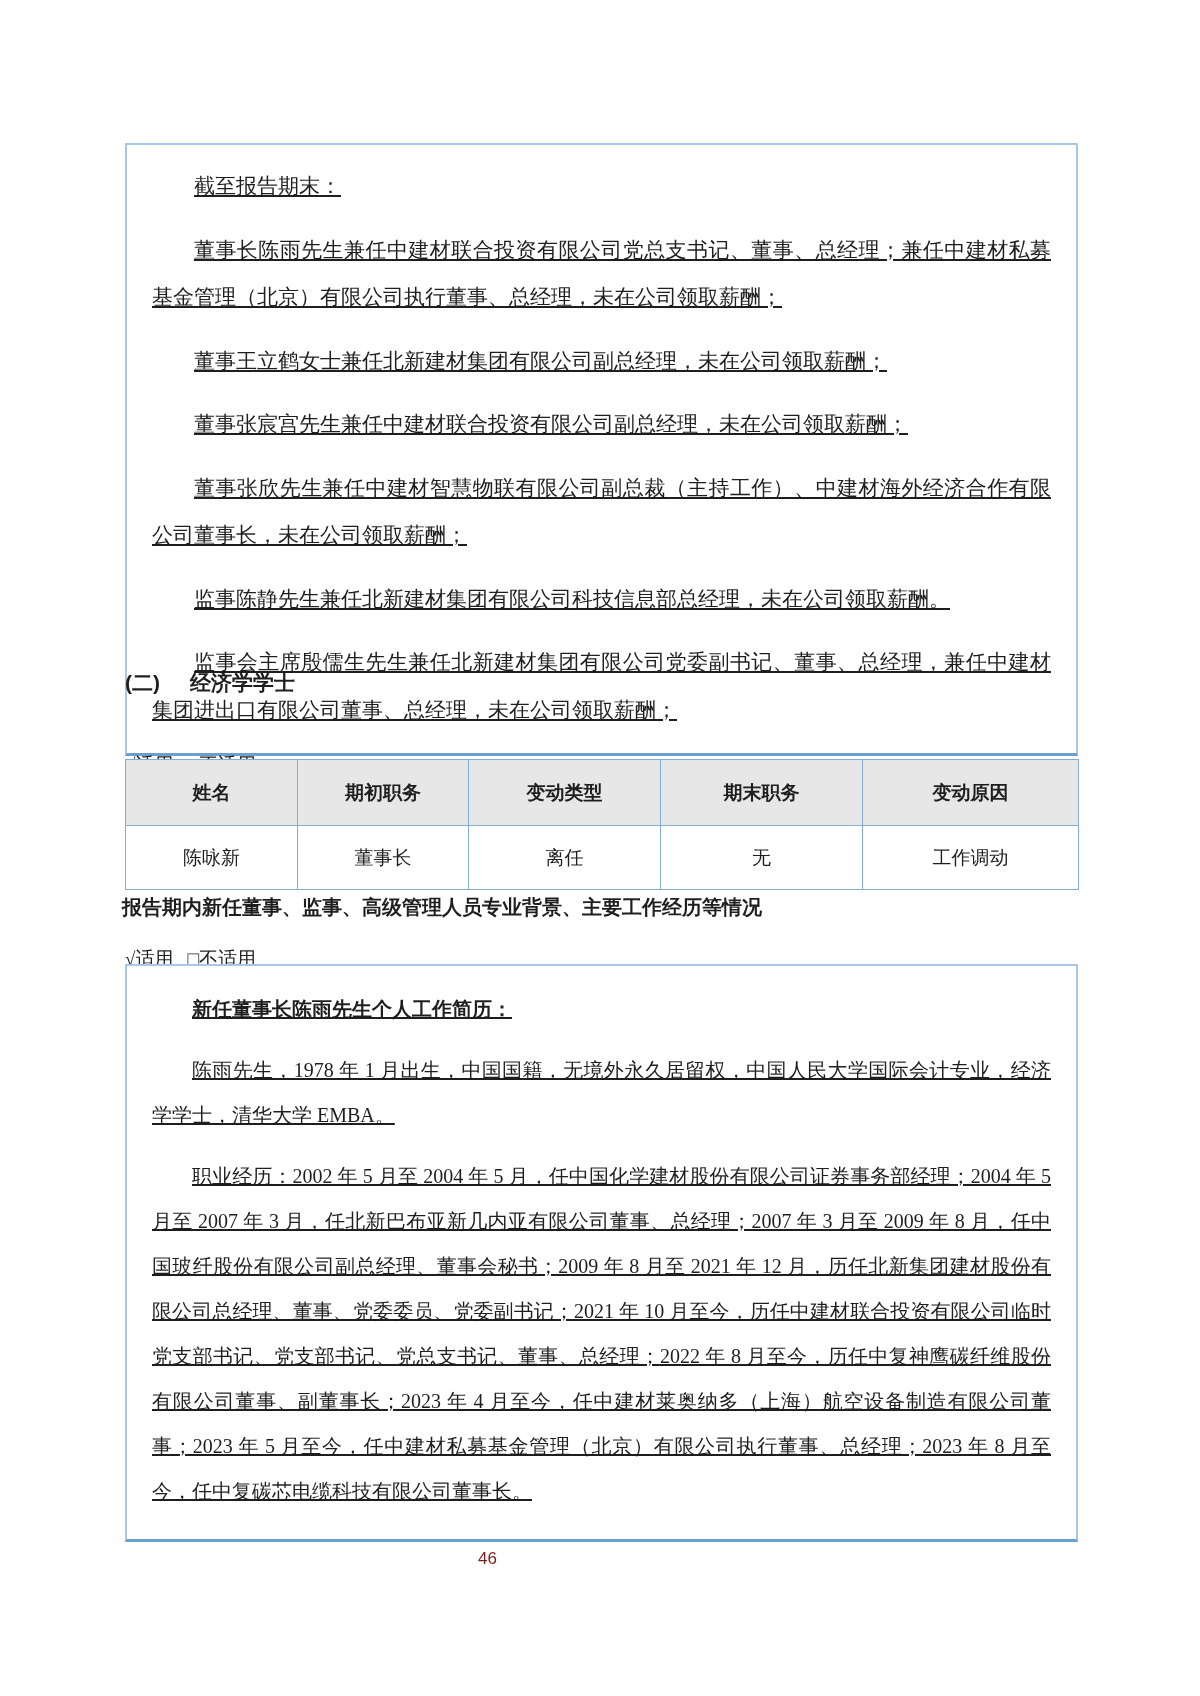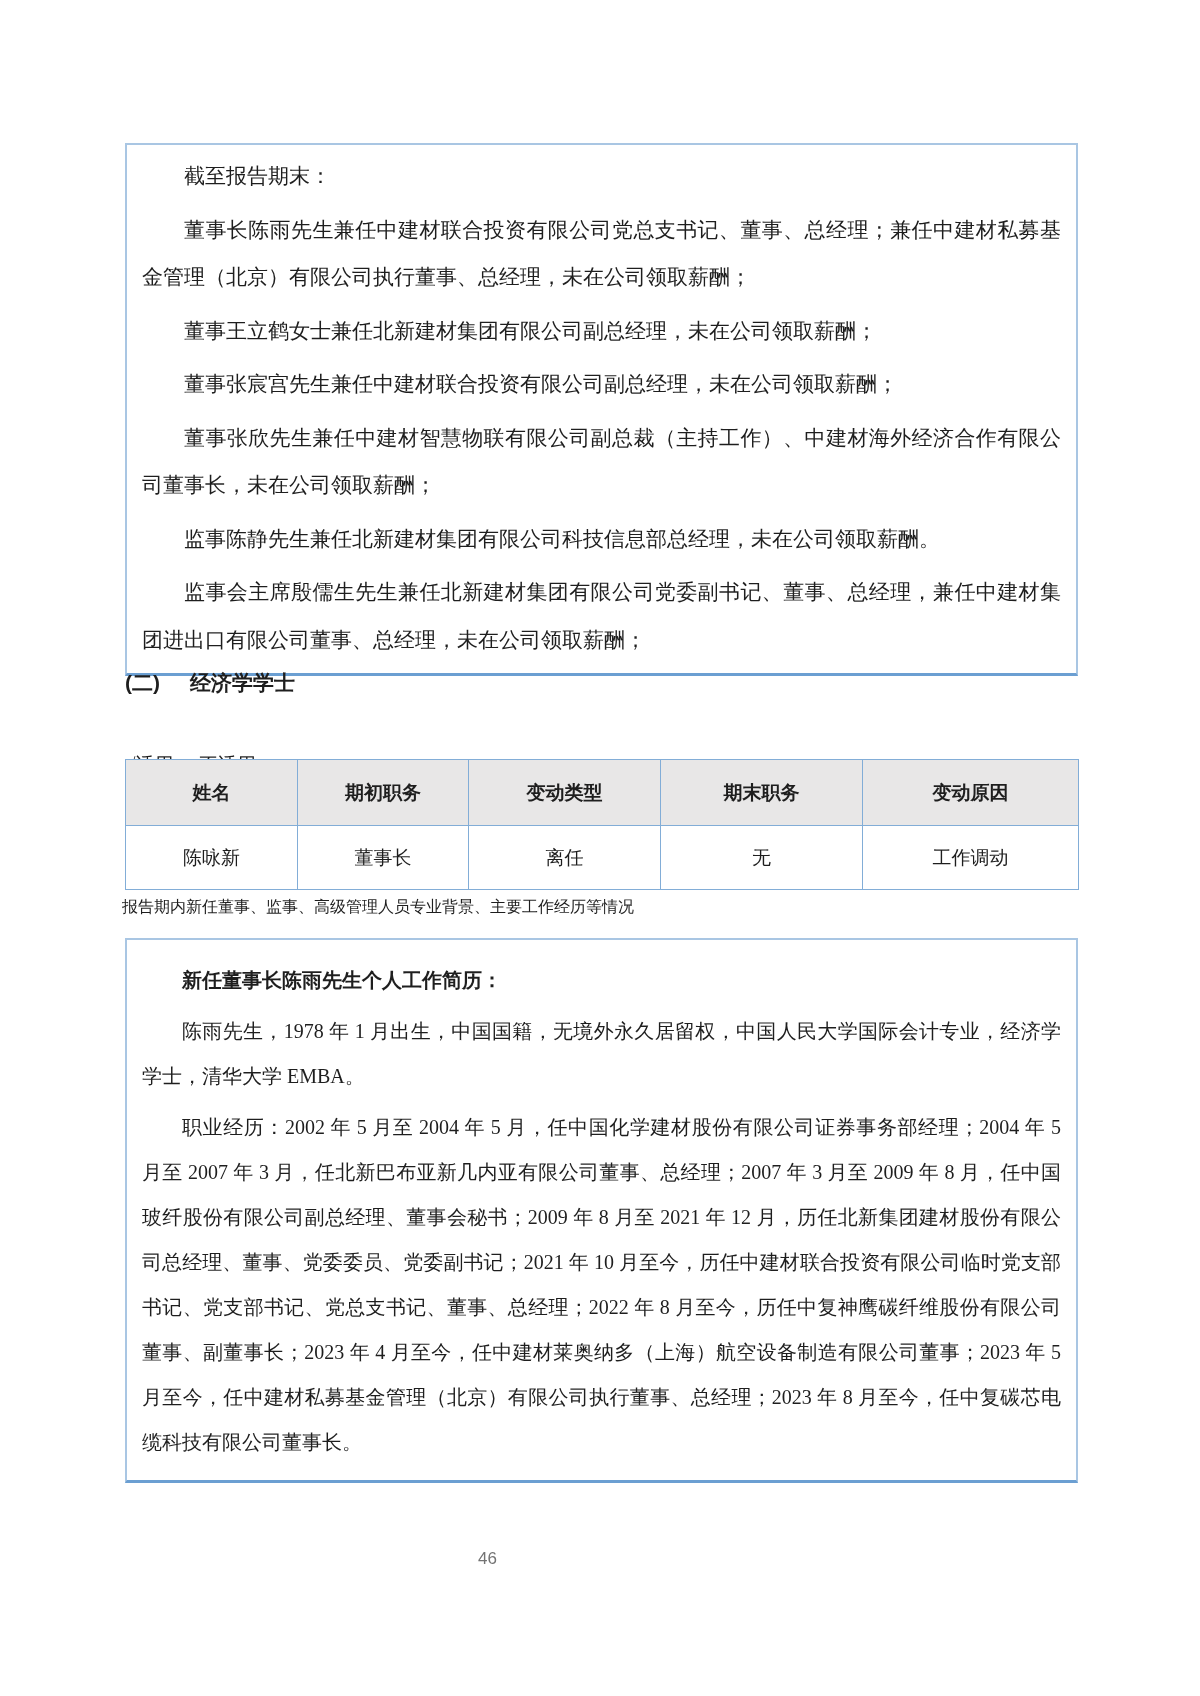--- a/index.html
+++ b/index.html
@@ -17,28 +17,29 @@
   .tbox{
     position:absolute;
     left:125px;
     width:953px;
     box-sizing:border-box;
     border:2px solid #a9c6e3;
     border-bottom:3px solid #6b9fd2;
     background:#ffffff;
   }
   .summary-box{ top:143px; padding:2px 9px 3px 9px; }
-  .bio-box{ top:938px; padding:12px 9px 9px 9px; }
+  .bio-box{ top:964px; padding:5px 9px 9px 9px; }
 
   .tbox p{
-    margin:6px;
+    margin:16px;
     font-size:21px;
     line-height:47.5px;
     text-indent:2em;
     text-align:justify;
+    text-decoration:underline;
   }
   .bio-box p{
     font-size:20px;
     line-height:45px;
   }
   .bio-title{
     font-family:"Liberation Sans","DejaVu Sans",sans-serif;
     font-weight:bold;
     font-size:20px;
     line-height:45px;
@@ -53,22 +54,22 @@
     font-weight:bold;
     font-size:21px;
     line-height:30px;
   }
   .section-heading .num{ display:inline-block; margin-right:30px; }
 
   .sub-heading{
     position:absolute;
     left:122px; top:893px;
     font-family:"Liberation Sans","DejaVu Sans",sans-serif;
-    font-weight:normal;
-    font-size:16px;
+    font-weight:bold;
+    font-size:20px;
     line-height:28px;
   }
 
   
   .applicability{
     position:absolute;
     left:125px;
     font-size:19px;
     line-height:26px;
     margin-top:20px;
@@ -111,21 +112,21 @@
   .change-table .c4{width:216px;}
 
   
   .page-number{
     position:absolute;
     left:0; top:1549px;
     width:975px;
     text-align:center;
     font-family:"Liberation Sans","DejaVu Sans",sans-serif;
     font-size:17px;
-    color:#737373;
+    color:#7f1d1d;
   }
 </style>
 </head>
 <body>
 
 <div class="page">
 
   <div class="tbox summary-box">
     <p>截至报告期末：</p>
     <p>董事长陈雨先生兼任中建材联合投资有限公司党总支书记、董事、总经理；兼任中建材私募基金管理（北京）有限公司执行董事、总经理，未在公司领取薪酬；</p>

